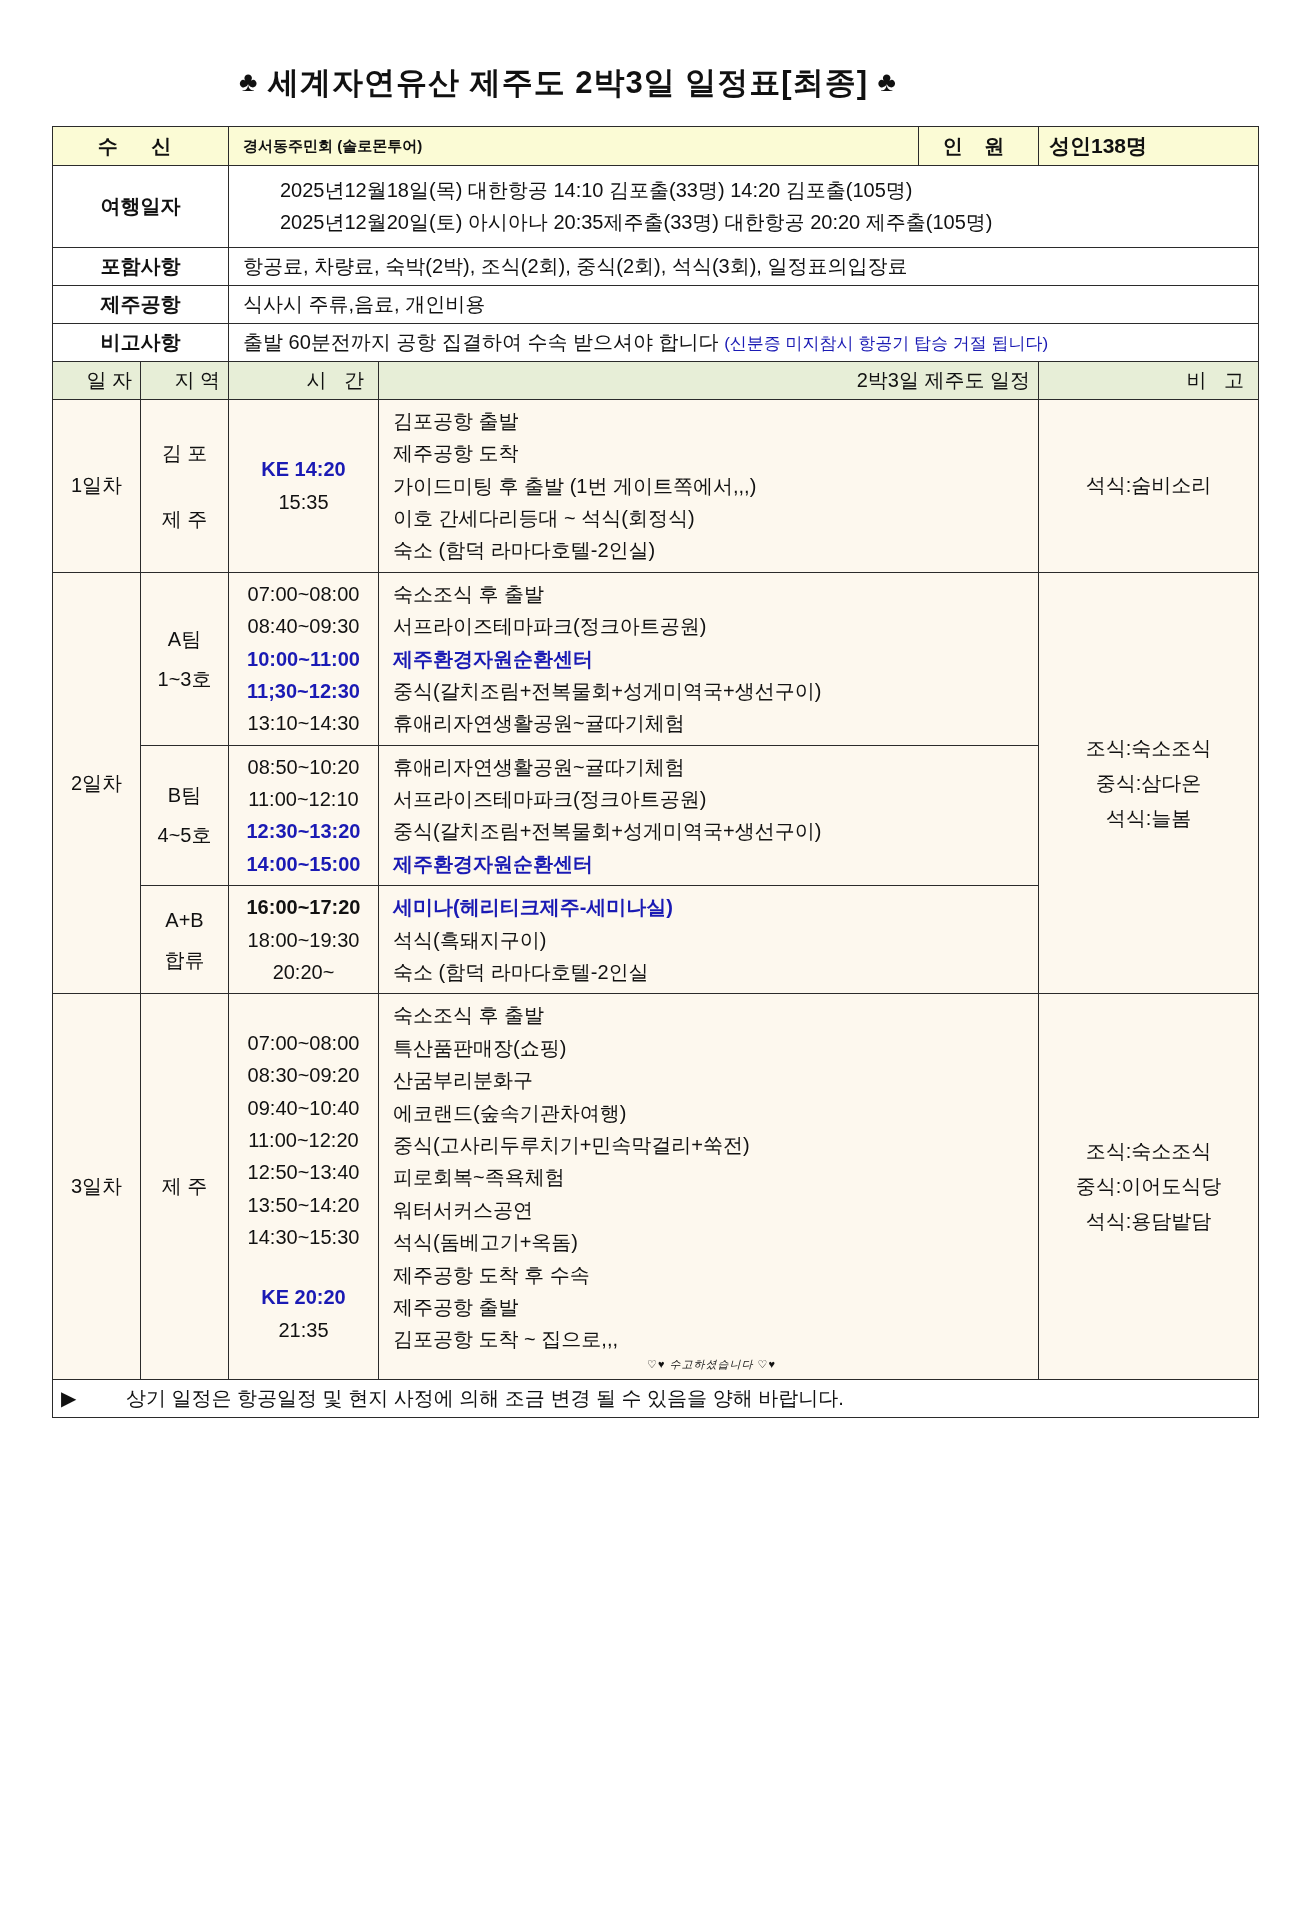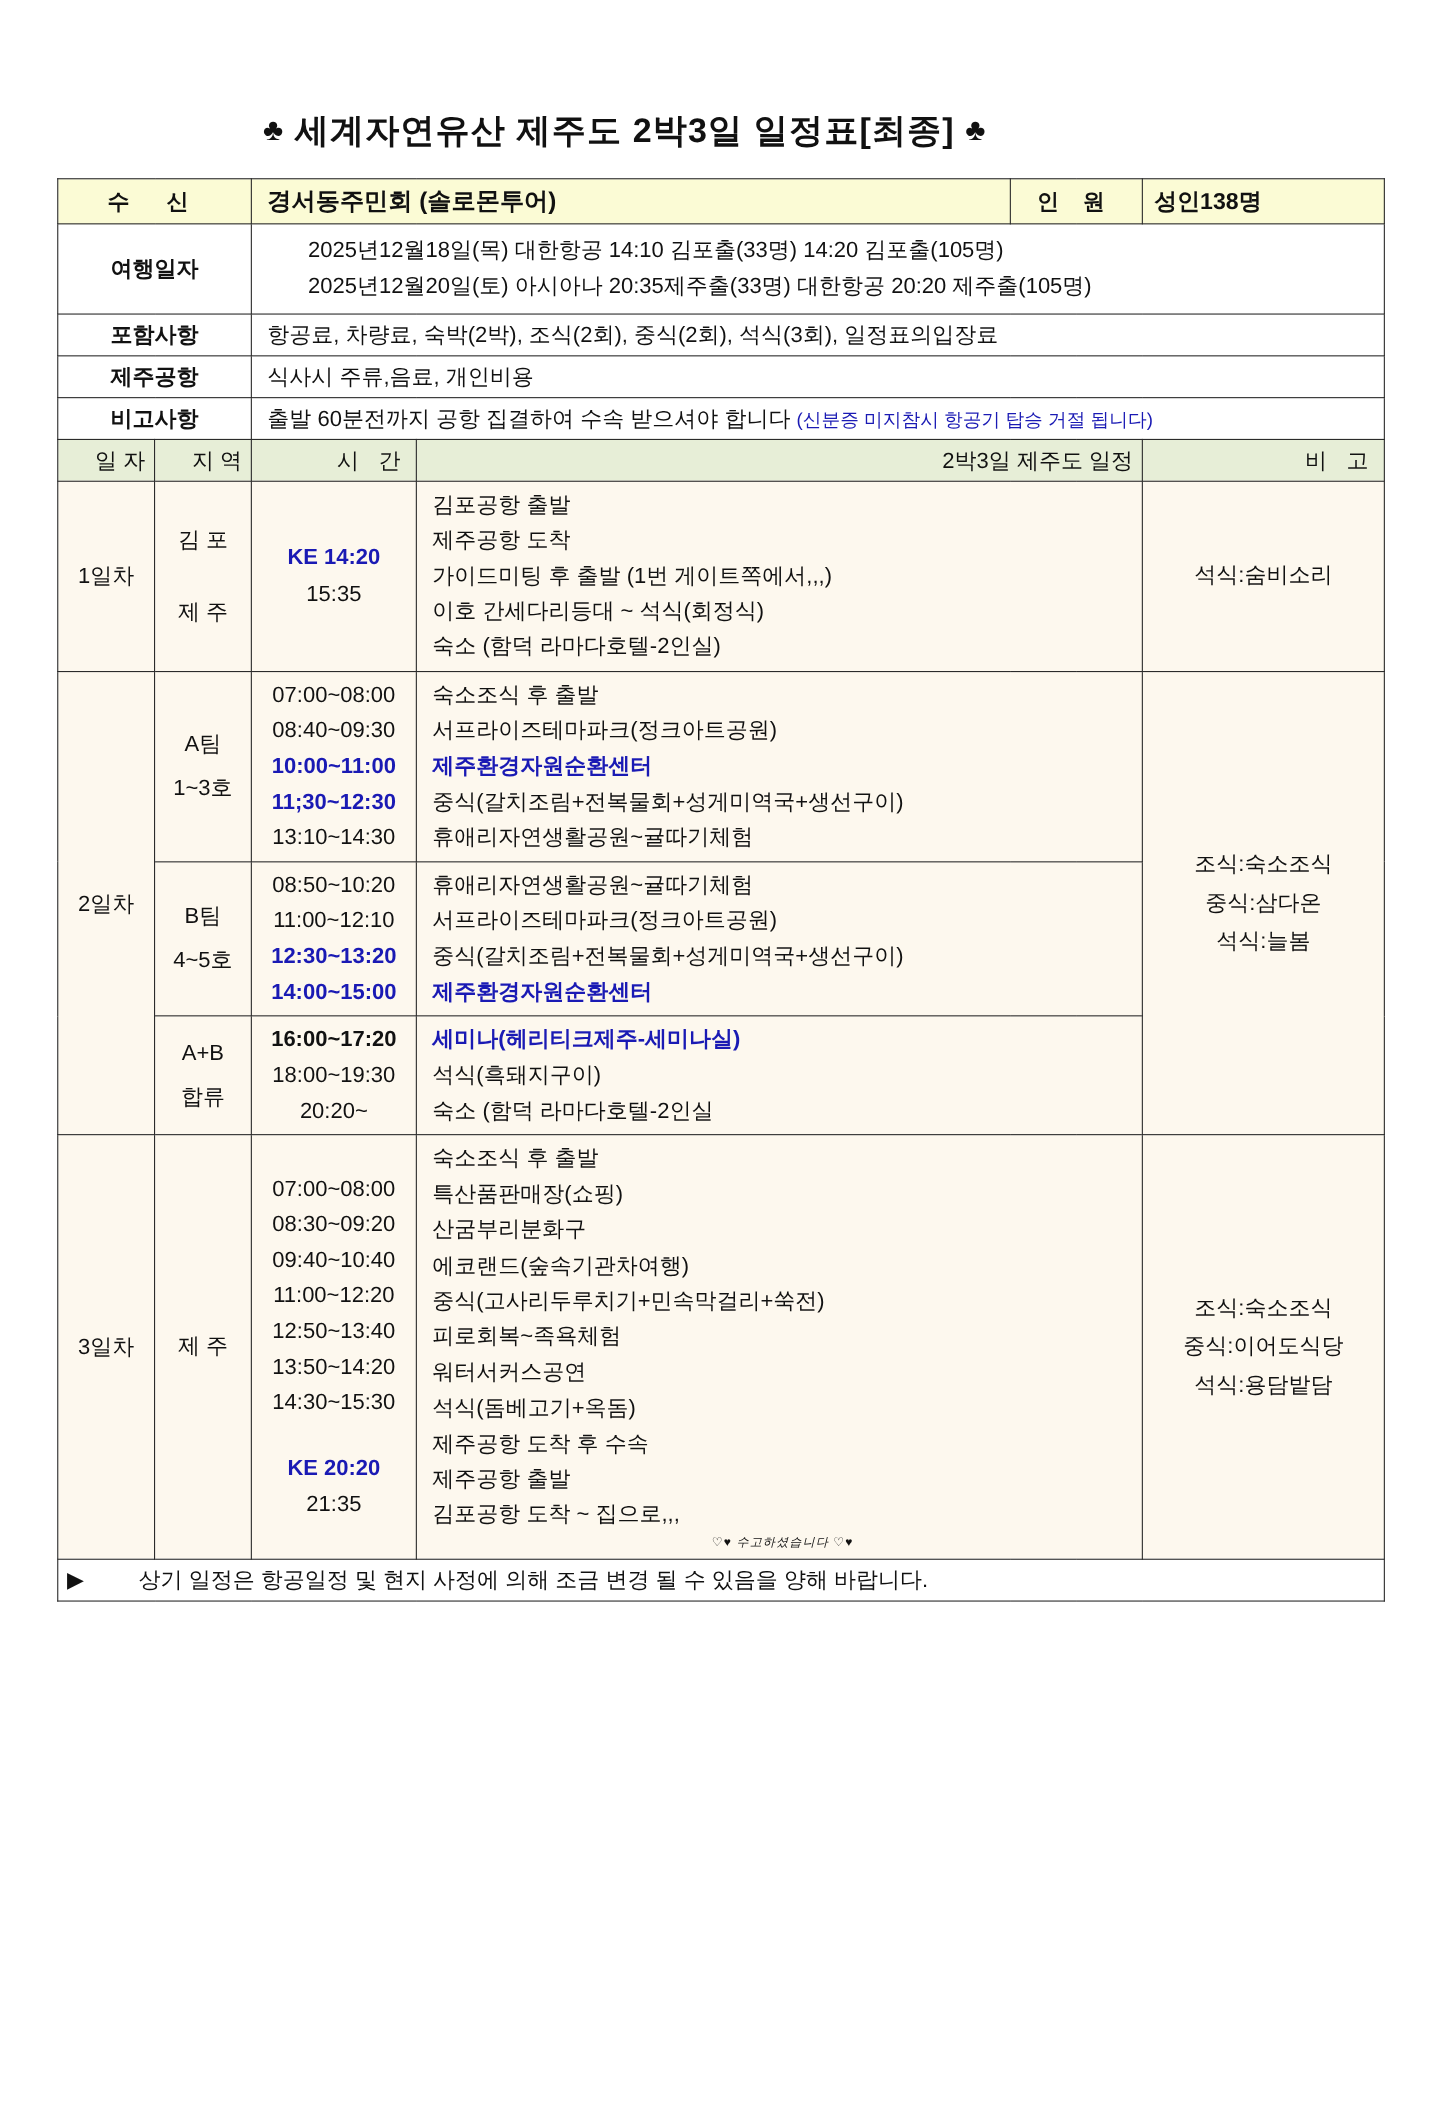--- a/index.html
+++ b/index.html
@@ -9,21 +9,21 @@
   }
   body {
     width: 1310px;
     min-height: 1920px;
     font-family: "Liberation Sans", "DejaVu Sans", sans-serif;
     color: #111111;
   }
   .page {
     width: 1136px;
     box-sizing: border-box;
-    padding: 88px 52px 20px 52px;
+    padding: 52px 52px 20px 52px;
   }
   .doc-title {
     text-align: center;
     font-size: 31px;
     font-weight: bold;
     letter-spacing: 1px;
     margin: 10px 0 22px 0;
     white-space: nowrap;
   }
   .doc-title .clover {
@@ -121,21 +121,21 @@
       <col style="width:150px">
       <col style="width:540px">
       <col style="width:60px">
       <col style="width:60px">
       <col style="width:220px">
     </colgroup>
 
     <tbody>
         <tr>
       <td class="c-yellow label-cell sp4" colspan="2">수      신</td>
-      <td class="c-yellow bold" colspan="2" style="font-size:22px;padding-left:14px;margin-top:12px;">경서동주민회  (솔로몬투어)</td>
+      <td class="c-yellow bold" colspan="2" style="font-size:15px;padding-left:14px;margin-top:12px;">경서동주민회  (솔로몬투어)</td>
       <td class="c-yellow label-cell" colspan="2" style="letter-spacing:8px;padding-left:6px;">인      원</td>
       <td class="c-yellow bold" style="font-size:21px;padding-left:10px;margin-left:35px;">성인138명</td>
     </tr>
 
     <tr>
       <td class="label-cell" colspan="2">여행일자</td>
       <td colspan="5" class="lines" style="padding:8px 8px 8px 14px;">
         <div class="nowrap">2025년12월18일(목) 대한항공 14:10 김포출(33명) 14:20 김포출(105명)</div>
         <div class="nowrap">2025년12월20일(토) 아시아나 20:35제주출(33명)  대한항공 20:20 제주출(105명)</div>
       </td>

